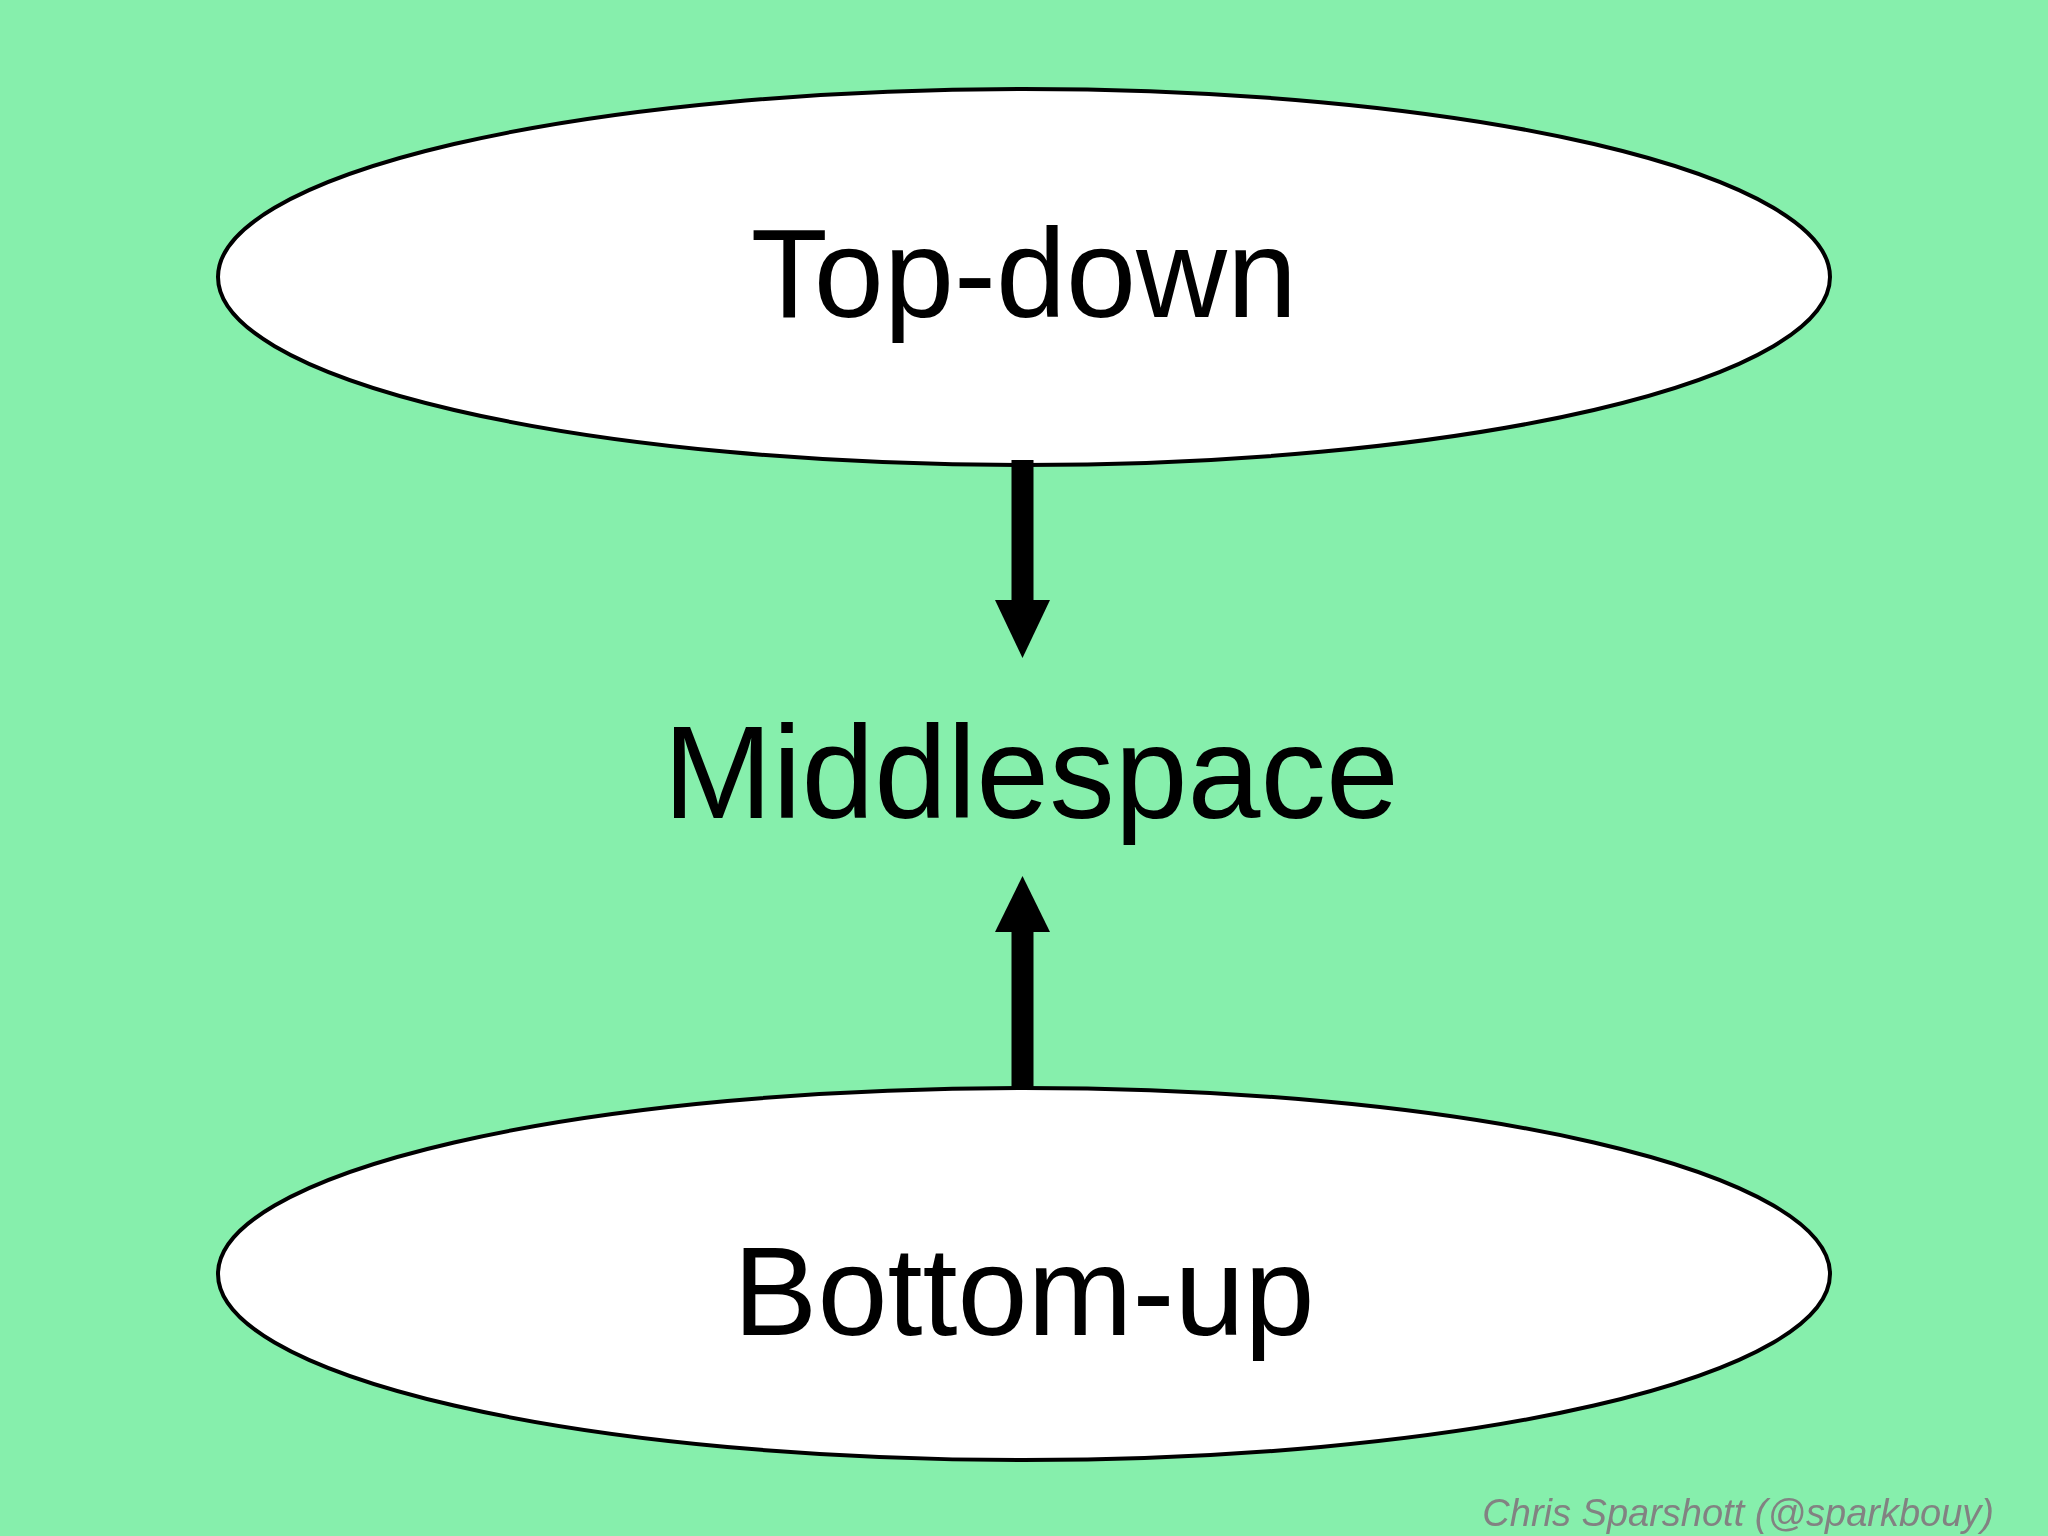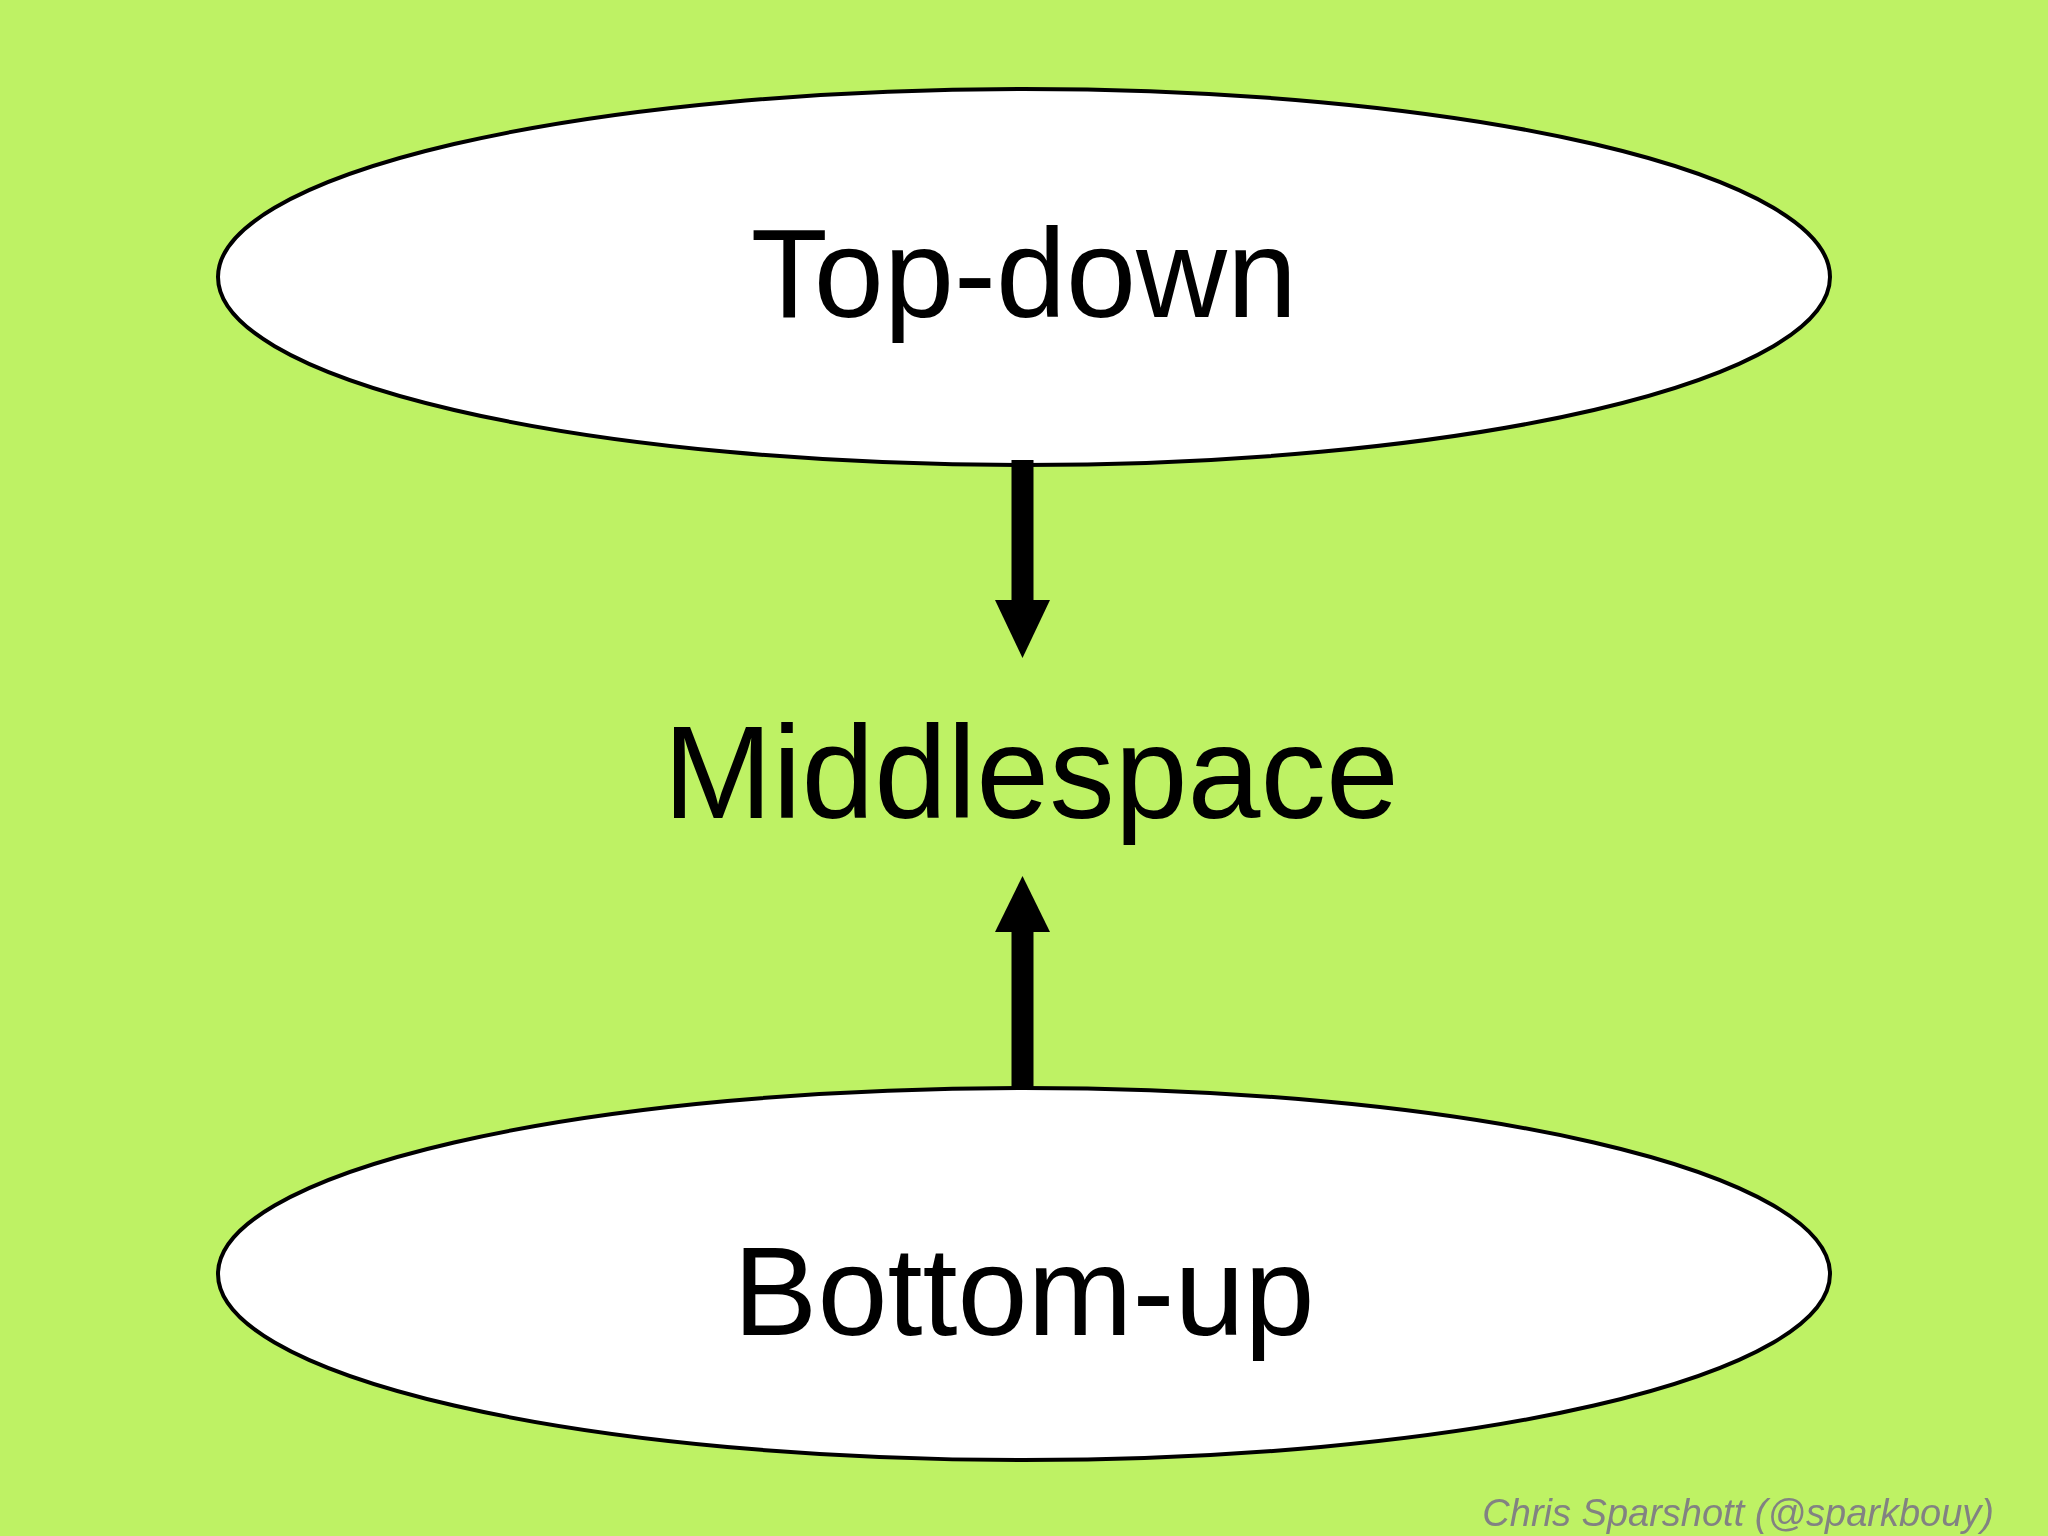--- a/index.html
+++ b/index.html
@@ -4,21 +4,21 @@
 <style>
   html, body {
     margin: 0;
     padding: 0;
     background: #ffffff;
   }
   .canvas {
     position: relative;
     width: 2048px;
     height: 1536px;
-    background: #bef264;
+    background: #86efac;
     overflow: hidden;
     font-family: "Liberation Sans", sans-serif;
   }
   svg.diagram {
     position: absolute;
     left: 0;
     top: 0;
     width: 2048px;
     height: 1536px;
     display: block;

